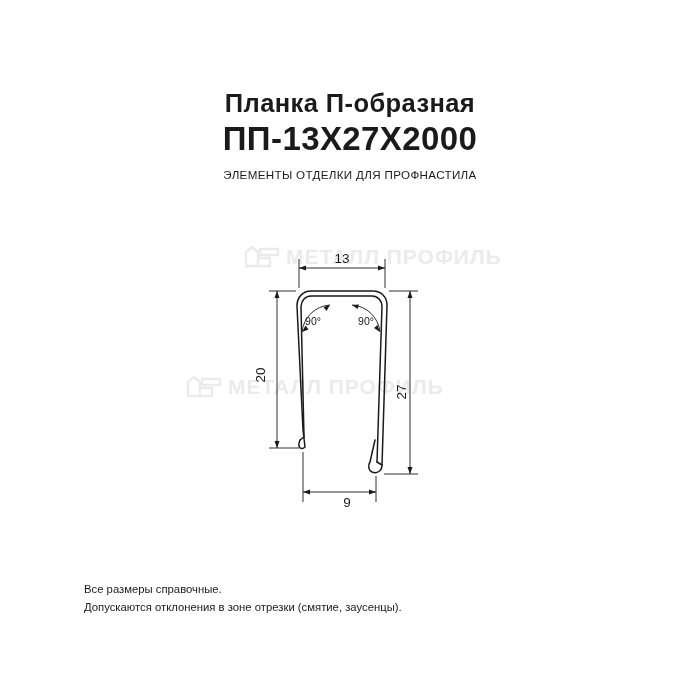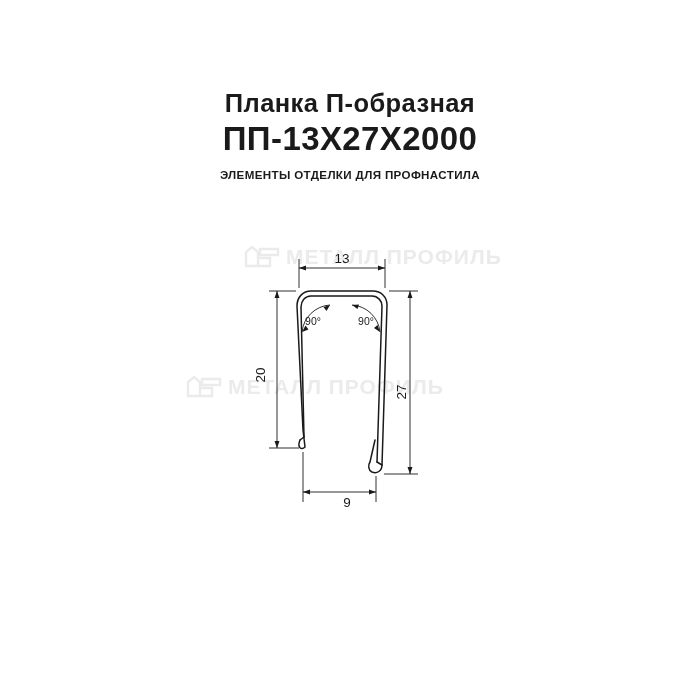--- a/index.html
+++ b/index.html
@@ -41,21 +41,21 @@
   .title-sub {
     font-size: 33px;
     font-weight: bold;
     letter-spacing: 0.4px;
     line-height: 1.22;
     white-space: nowrap;
   }
   .title-caption {
     margin-top: 9px;
     font-size: 11.6px;
-    font-weight: bold;
+    font-weight: normal;
     letter-spacing: 0.35px;
     white-space: nowrap;
   }
 
   
   .watermark {
     position: absolute;
     color: #ebebeb;
     font-weight: bold;
     font-size: 21px;
@@ -202,14 +202,18 @@
     <text x="313" y="325" text-anchor="middle" font-family="Liberation Sans, sans-serif" font-size="10.5" fill="#1a1a1a">90°</text>
 
     <g stroke="#1a1a1a" stroke-width="0.9" fill="none">
       <path d="M352 305 A 30 30 0 0 1 380 332"></path>
       <path d="M352 305 L357.5 309 L359 304.5 Z" fill="#1a1a1a" stroke="none"></path>
       <path d="M380 332 L374 328 L377.5 325 Z" fill="#1a1a1a" stroke="none"></path>
     </g>
     <text x="366" y="325" text-anchor="middle" font-family="Liberation Sans, sans-serif" font-size="10.5" fill="#1a1a1a">90°</text>
   </svg>
 
+  <div class="notes">
+    <div>Все размеры справочные.</div>
+    <div>Допускаются отклонения в зоне отрезки (смятие, заусенцы).</div>
+  </div>
 
 </div>
 
 </body></html>

